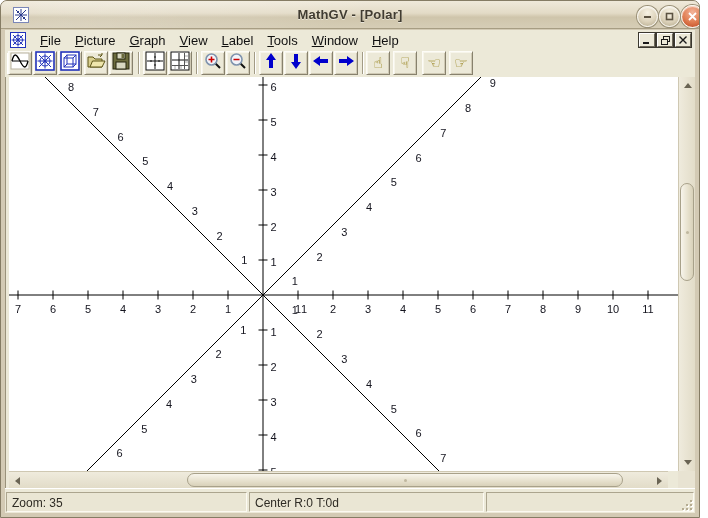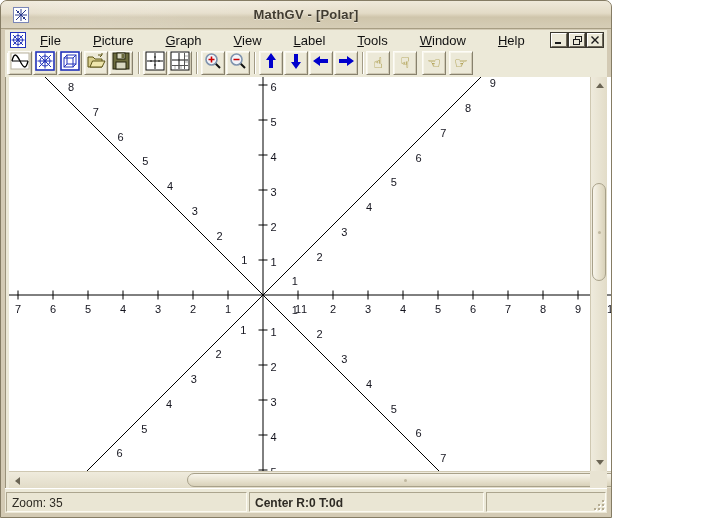--- a/index.html
+++ b/index.html
@@ -1,19 +1,19 @@
 <!DOCTYPE html>
 <html><head>
 <meta charset="utf-8">
 <style>
   * { box-sizing: border-box; margin: 0; padding: 0; }
   html,body { width:708px; height:518px; font-family:"Liberation Sans", sans-serif; }
   body { background:#fff; }
   .window {
-    position:relative; width:612px; height:518px;
+    position:relative; width:700px; height:518px;
     background:#d3cab4;
     border:1px solid #857c64;
     border-radius:7px 7px 0 0;
     overflow:hidden;
   }
   
   .titlebar {
     position:absolute; left:0; top:0; width:100%; height:28px;
     background:
       radial-gradient(ellipse 300px 90px at 180px -20px, rgba(255,255,255,.30), rgba(255,255,255,0) 70%),
@@ -127,21 +127,21 @@
     position:absolute; left:4px; right:4px; bottom:4px; height:25px;
     background:#ece9d8; border-top:1px solid #fff;
     display:flex; align-items:stretch; padding-top:2px;
   }
   .status-panel {
     margin:1px; border:1px solid; border-color:#aca58e #fcfaf2 #fcfaf2 #aca58e;
     font-size:12px; color:#2e2b24; padding:3px 2px 0 5px; white-space:nowrap;
     background:#eae6d4; overflow:hidden;
   }
   .sp-zoom   { width:241px; }
-  .sp-center { width:235px;font-weight:bold; }
+  .sp-center { width:235px; }
   .sp-mouse  { flex:1; position:relative; }
   .resize-grip { position:absolute; right:1px; bottom:1px; width:13px; height:13px; }
   .resize-grip i { position:absolute; width:2px; height:2px; background:#b5ac92; box-shadow:1px 1px 0 #fff; }
 </style>
 </head>
 <body>
 
 <div class="window">
 
   <div class="titlebar">
@@ -175,21 +175,21 @@
   <div class="menubar">
     <svg class="doc-icon" viewBox="0 0 16 16">
       <rect x="0.5" y="0.5" width="15" height="15" fill="#fff" stroke="#2233bb"></rect>
       <circle cx="8" cy="8" r="4.5" fill="none" stroke="#2233bb"></circle>
       <line x1="8" y1="1.5" x2="8" y2="14.5" stroke="#2233bb"></line>
       <line x1="1.5" y1="8" x2="14.5" y2="8" stroke="#2233bb"></line>
       <line x1="3" y1="3" x2="13" y2="13" stroke="#2233bb"></line>
       <line x1="13" y1="3" x2="3" y2="13" stroke="#2233bb"></line>
       <circle cx="8" cy="8" r="1.4" fill="#2233bb"></circle>
     </svg>
-    <div id="menu-items" style="display:flex;gap:18px;">
+    <div id="menu-items" style="display:flex;">
         <div class="menu-item"><u>F</u>ile</div>
         <div class="menu-item"><u>P</u>icture</div>
         <div class="menu-item"><u>G</u>raph</div>
         <div class="menu-item"><u>V</u>iew</div>
         <div class="menu-item"><u>L</u>abel</div>
         <div class="menu-item"><u>T</u>ools</div>
         <div class="menu-item"><u>W</u>indow</div>
         <div class="menu-item"><u>H</u>elp</div>
       </div>
     <div class="mdi-controls">

